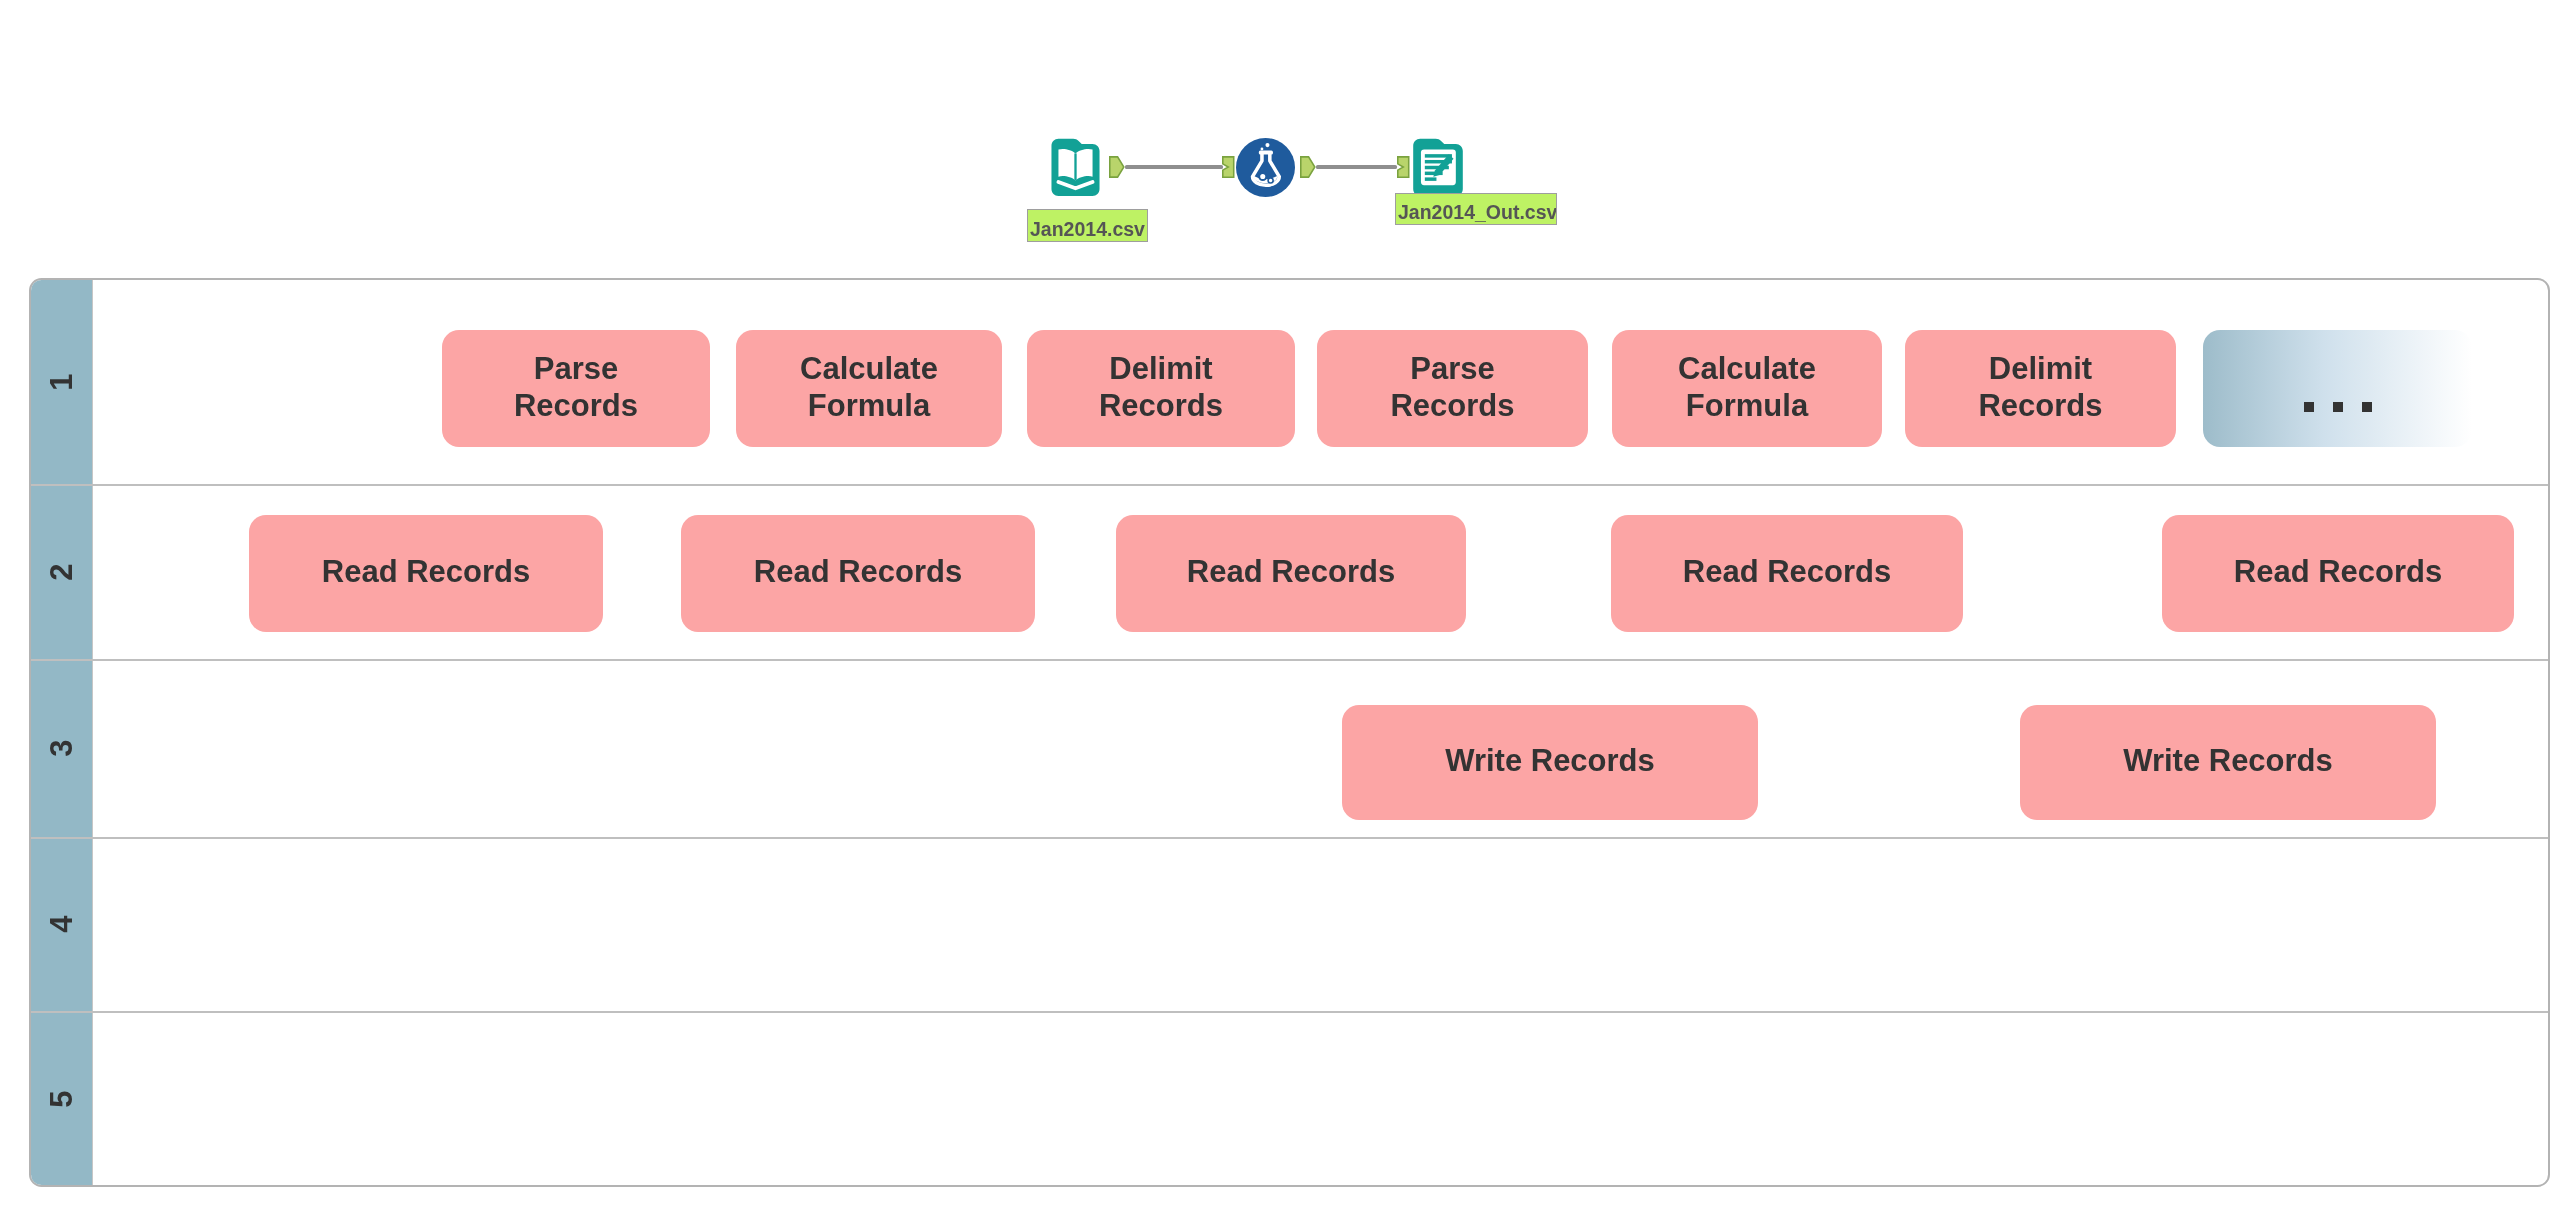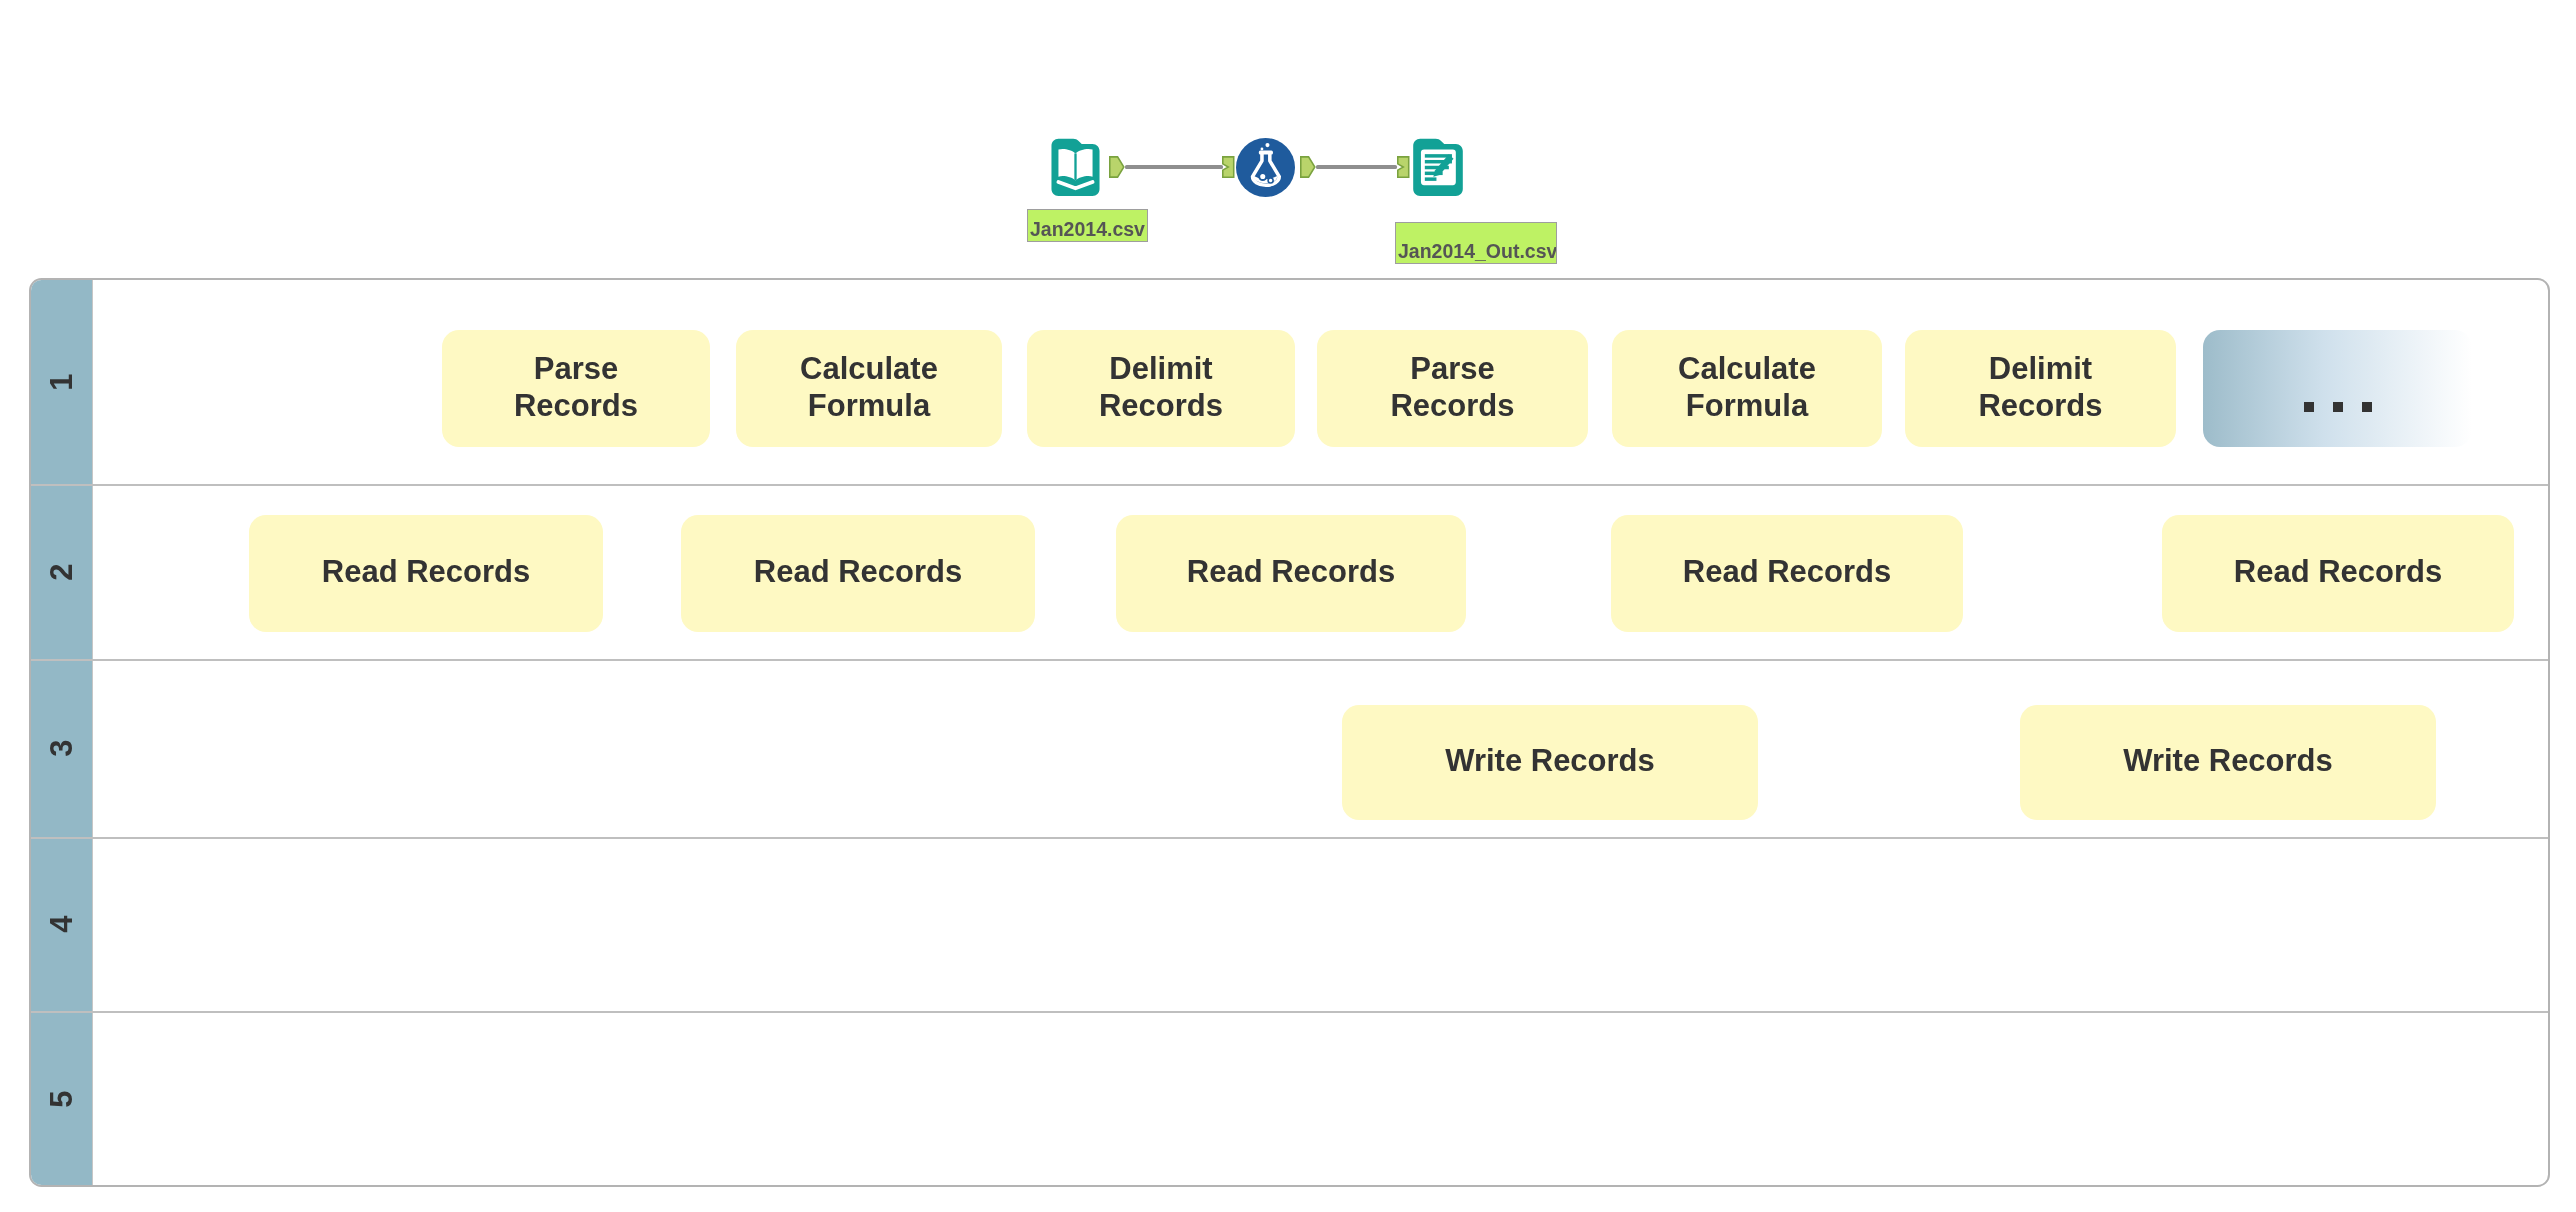--- a/index.html
+++ b/index.html
@@ -32,21 +32,21 @@
     background:#93b8c6;border-right:1.6px solid #c6c6c6;box-sizing:border-box;
   }
   .divider{position:absolute;left:0;right:0;height:2.3px;background:#bfbfbf;}
   .lane-num{
     position:absolute;left:0;width:62px;display:flex;align-items:center;justify-content:center;
   }
   .lane-num span{
     transform:rotate(-90deg);font-size:31px;font-weight:bold;color:#333;
   }
   .block{
-    position:absolute;background:#fef9c3;border-radius:17px;
+    position:absolute;background:#fca5a5;border-radius:17px;
     display:flex;align-items:center;justify-content:center;text-align:center;
     font-size:31px;font-weight:bold;color:#333;line-height:37px;padding-bottom:3.1px;
     box-sizing:border-box;
   }
   .block span{white-space:pre-line;}
   .block.dots-block{
     background:linear-gradient(90deg,#9dbcca 0%,#cfe0ec 45%,#ffffff 100%);
   }
   .dots-wrap{display:flex;gap:19px;transform:translateY(20px);}
   .sq{width:10px;height:10px;background:#333;display:block;}
@@ -101,21 +101,21 @@
       <rect x="19" y="33.5" width="35" height="4.5" fill="#12a196"></rect>
       <rect x="19" y="41" width="31" height="4.5" fill="#12a196"></rect>
       <rect x="19" y="48.5" width="23" height="4.5" fill="#12a196"></rect>
       <rect x="19" y="56" width="15" height="4.5" fill="#12a196"></rect>
       <polygon points="50,26 56,32 38,53 30,55 32,47" fill="#12a196"></polygon>
     </svg>
 
     <div class="abs filebox" style="left:1027px;top:209px;width:121px;height:33px">
       <span>Jan2014.csv</span>
     </div>
-    <div class="abs filebox" style="left:1395px;top:222px;width:162px;height:42px">
+    <div class="abs filebox" style="left:1395px;top:193px;width:162px;height:32px">
       <span>Jan2014_Out.csv</span>
     </div>
   </div>
 
   <div class="lanes">
 
     <div class="sidebar"></div>
 
     <div class="divider" style="top:204px"></div>
     <div class="divider" style="top:379px"></div>

